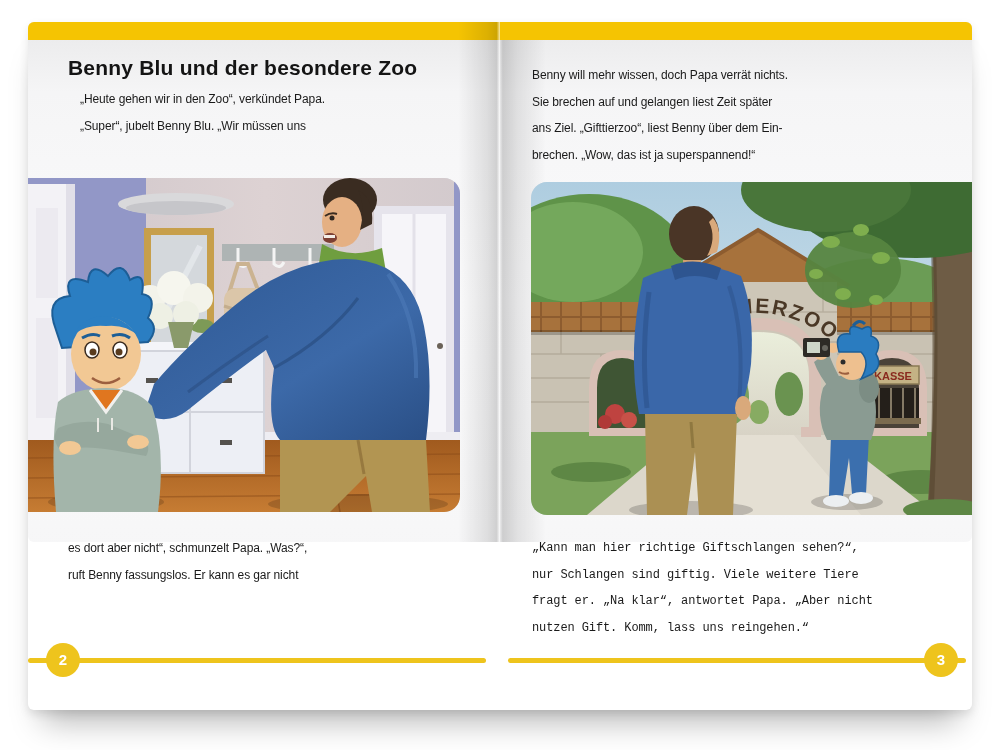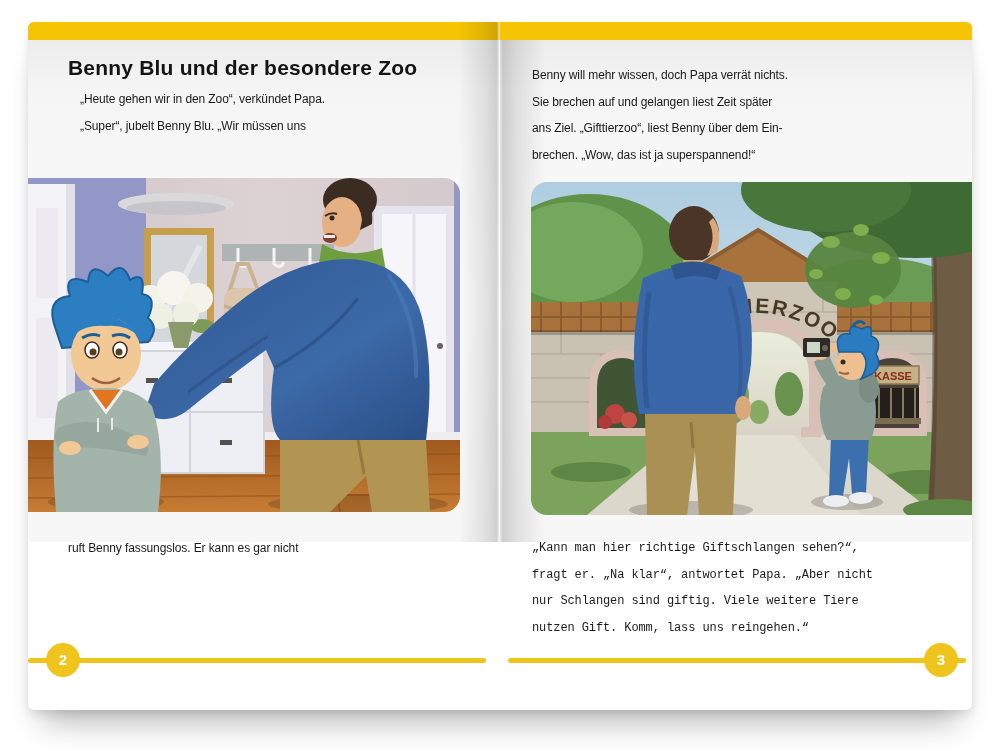--- a/index.html
+++ b/index.html
@@ -198,20 +198,21 @@
           <path d="M 30,250 Q 54,240 80,246 L 114,260 Q 124,268 118,278 L 84,272 Q 50,266 34,274 Q 22,262 30,250 Z" fill="#96a89d"></path>
           <ellipse cx="110" cy="264" rx="11" ry="7" fill="#f2c894"></ellipse>
           <ellipse cx="42" cy="270" rx="11" ry="7" fill="#f2c894"></ellipse>
           <line x1="70" y1="240" x2="70" y2="254" stroke="#e9e9e4" stroke-width="2"></line>
           <line x1="84" y1="240" x2="84" y2="252" stroke="#e9e9e4" stroke-width="2"></line>
         </g>
       </svg>
     </div>
 
     <div class="para para-left-bottom">
+      <div>es dort aber nicht“, schmunzelt Papa. „Was?“,</div>
       <div>ruft Benny fassungslos. Er kann es gar nicht</div>
     </div>
 
     <div class="footer-line fl-left" style="background:#EEC41D"></div>
     <div class="page-circle pc-left" style="background:#EEC41D">2</div>
   </div>
 
   <div class="page page-right">
     <div class="yellow-band" style="background:#F5C402"></div>
 
@@ -384,21 +385,21 @@
           <path d="M 308,170 Q 302,150 319,152 Q 317,140 331,147 Q 342,140 340,154 Q 352,158 345,172 Q 352,184 341,192 L 330,197 Q 340,180 330,170 Z" fill="#2a7cc0" stroke="#1d5e96" stroke-width="1.5"></path>
           <path d="M 322,144 q 6,-8 12,-2" stroke="#1d5e96" stroke-width="3" fill="none"></path>
           <circle cx="312" cy="180" r="2.5" fill="#2c2c2c"></circle>
           <path d="M 308,190 q 5,3 10,1" stroke="#9c5f3f" stroke-width="2" fill="none"></path>
         </g>
       </svg>
     </div>
 
     <div class="para para-right-bottom">
       <div>„Kann man hier richtige Giftschlangen sehen?“,</div>
+      <div>nur Schlangen sind giftig. Viele weitere Tiere</div>
       <div>fragt er. „Na klar“, antwortet Papa. „Aber nicht</div>
-      <div>nur Schlangen sind giftig. Viele weitere Tiere</div>
       <div>nutzen Gift. Komm, lass uns reingehen.“</div>
     </div>
 
     <div class="footer-line fl-right" style="background:#EEC41D"></div>
     <div class="page-circle pc-right" style="background:#EEC41D">3</div>
   </div>
 </div>
 
 </body></html>

